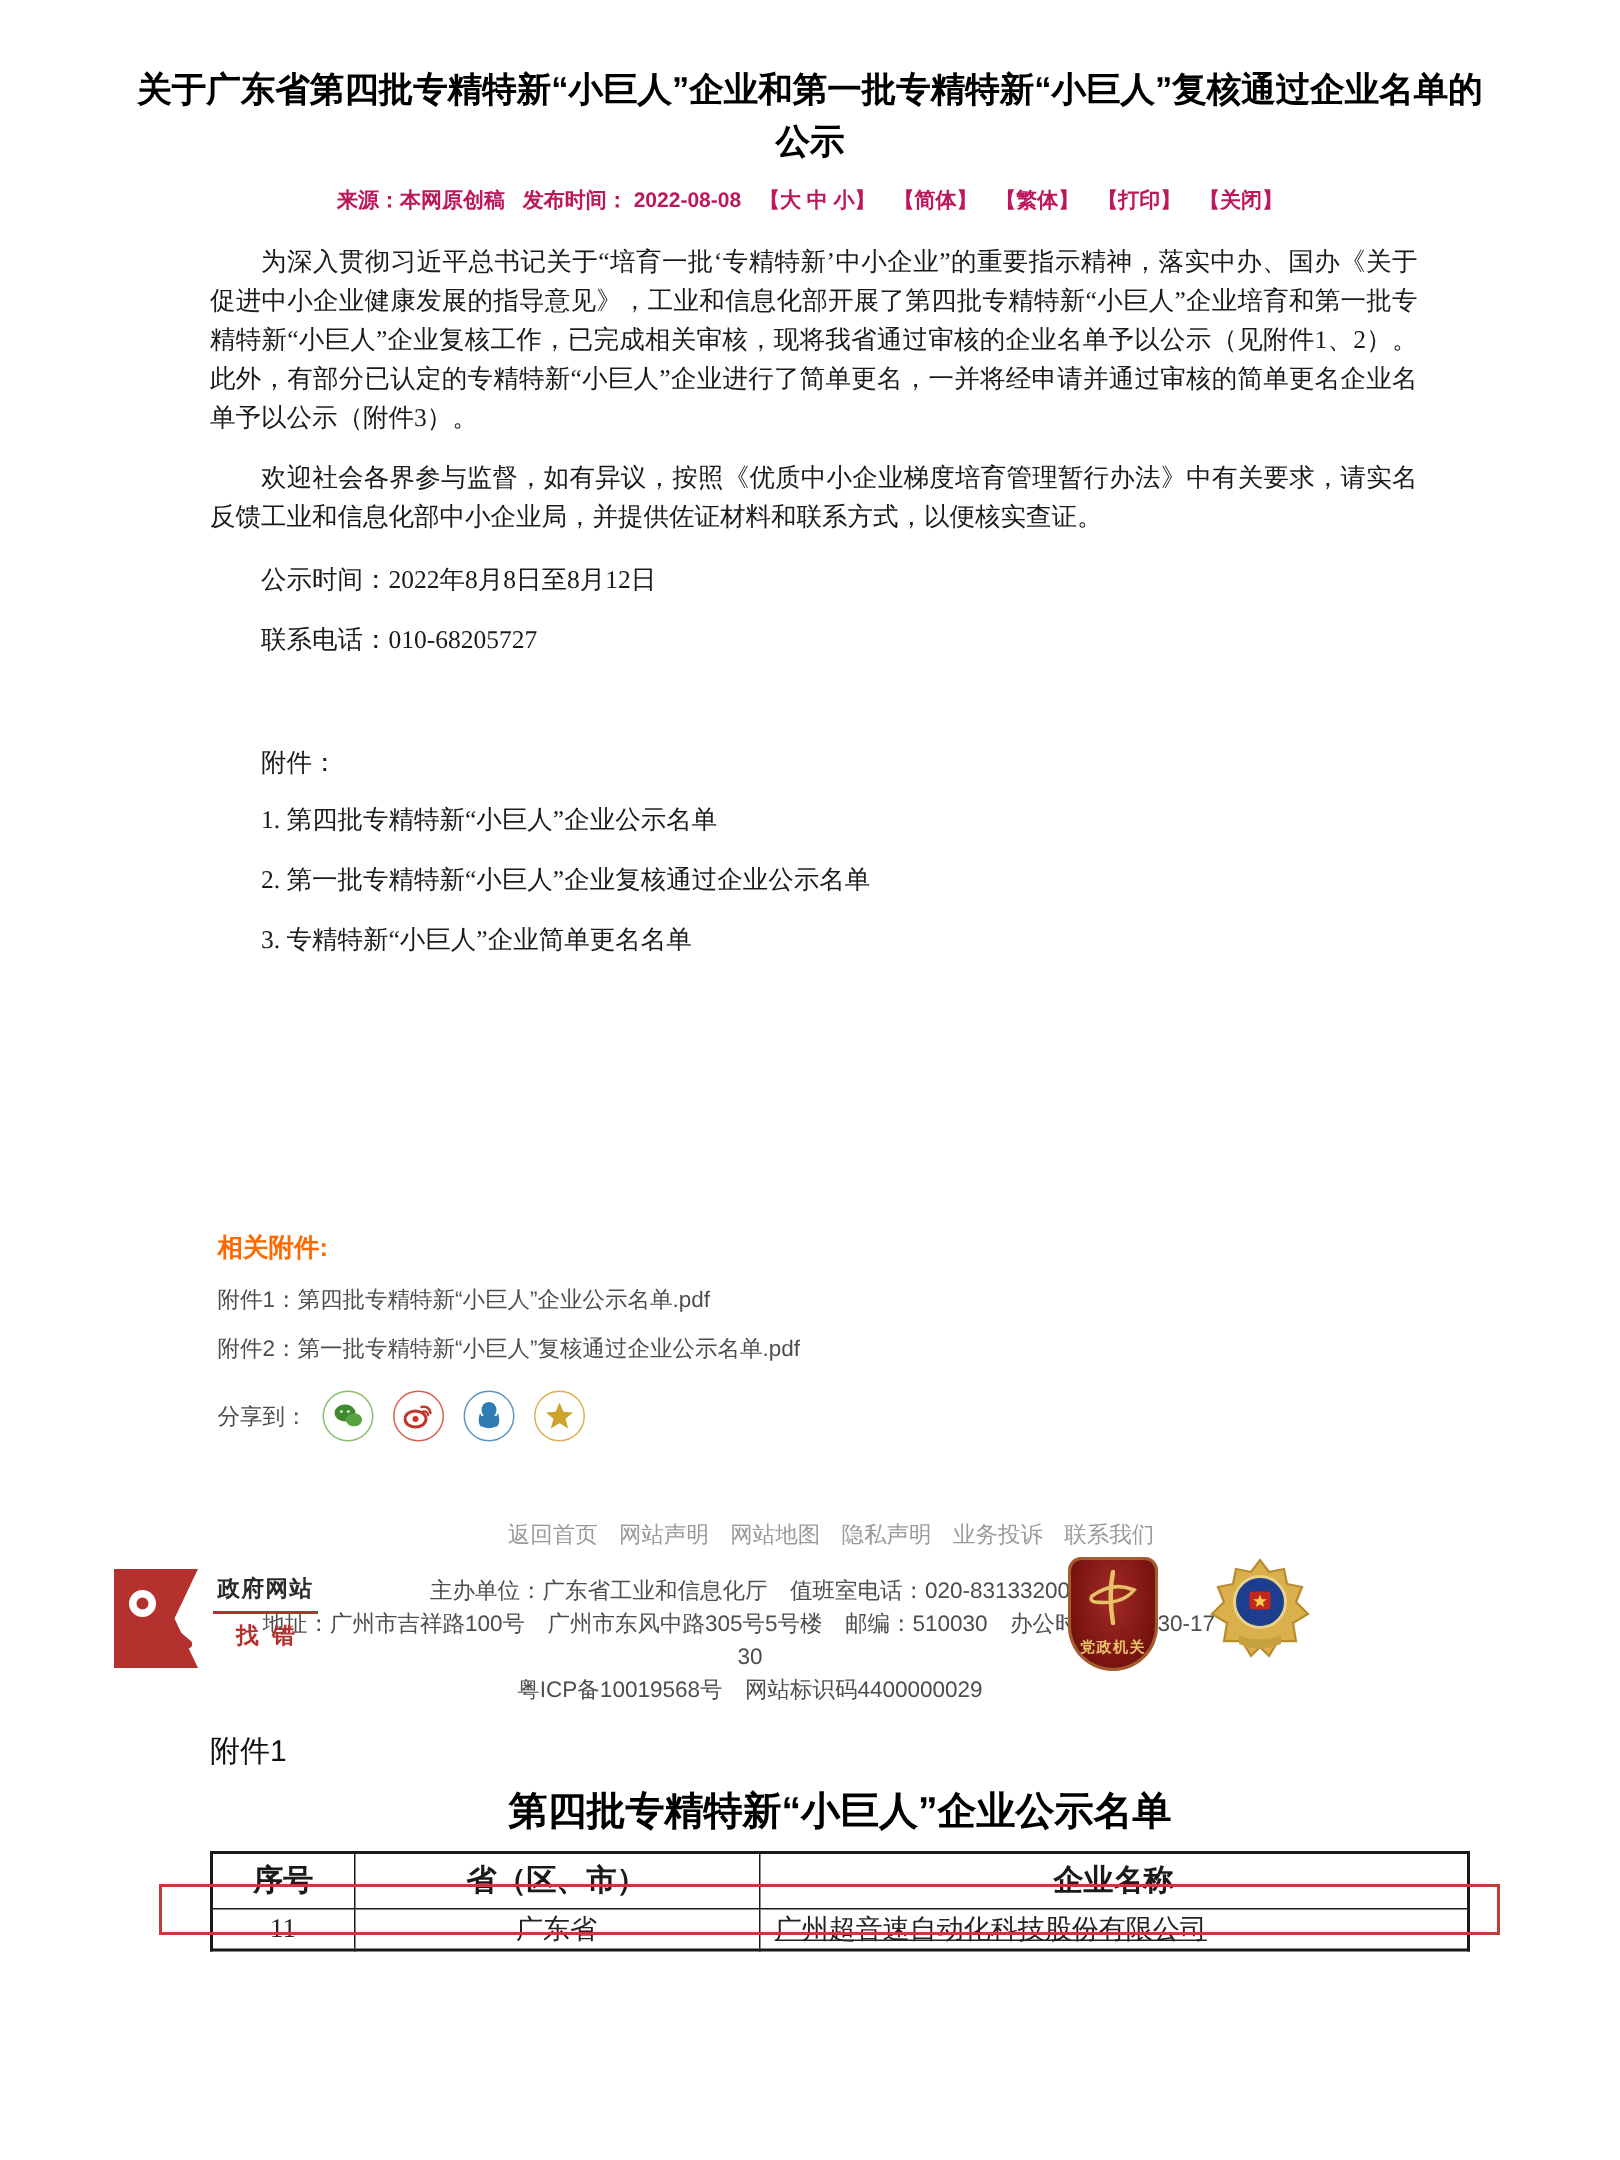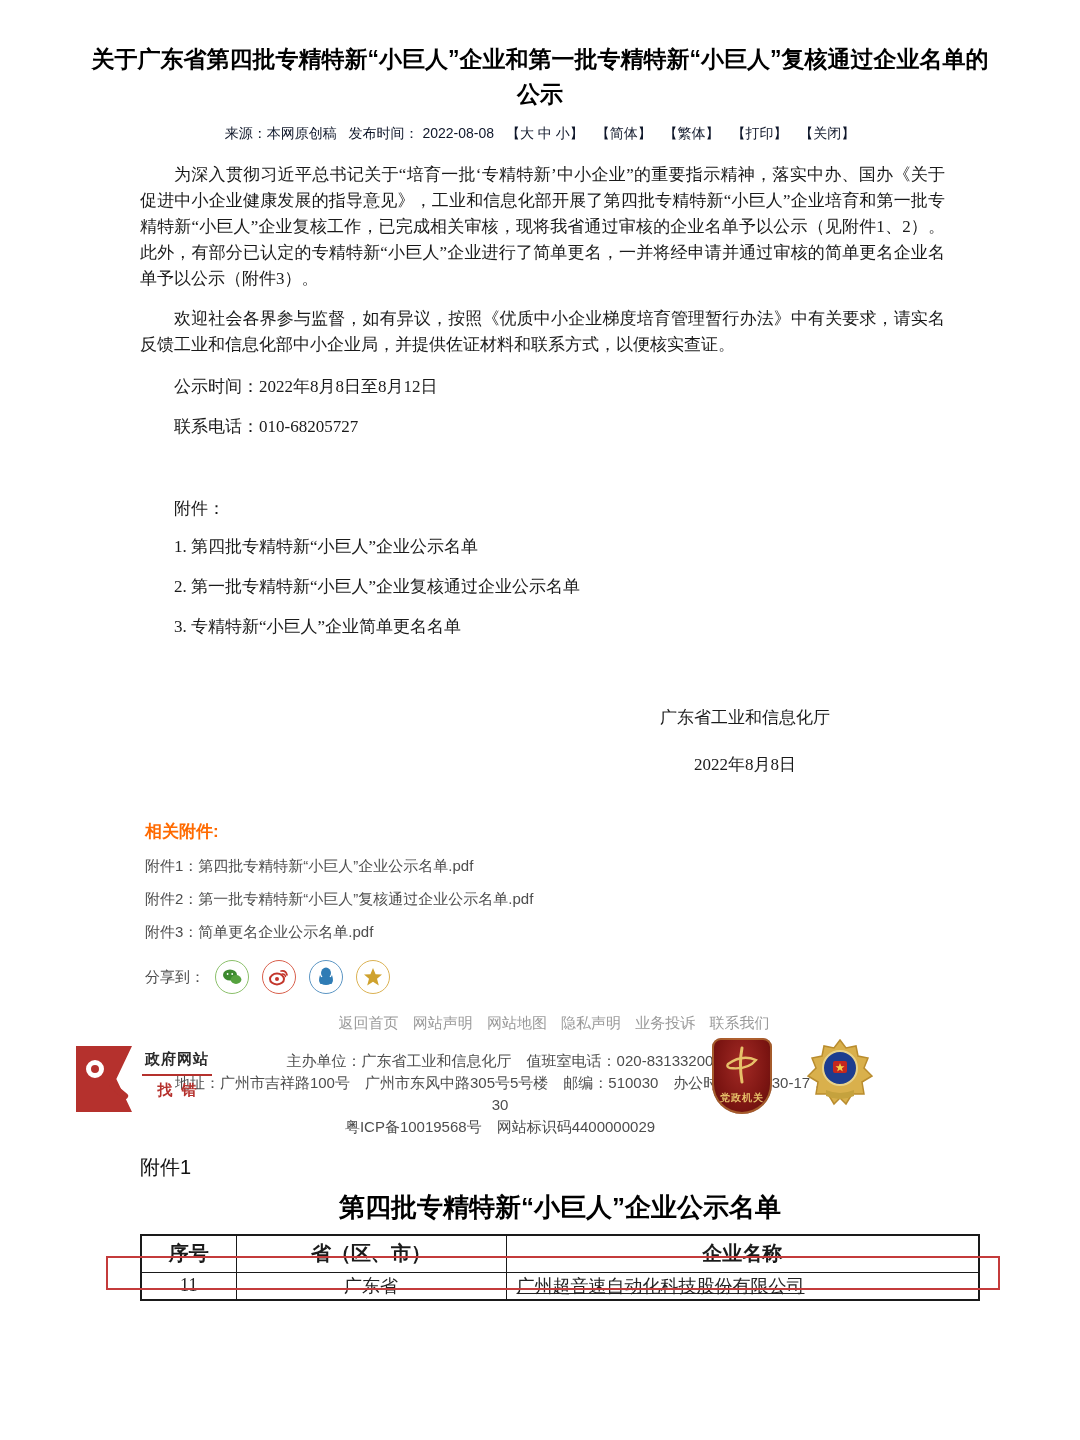--- a/index.html
+++ b/index.html
@@ -13,21 +13,21 @@
   
   .article-title {
     position:absolute; top:30px; left:90px; width:900px;
     text-align:center; font-family:"Liberation Sans", sans-serif;
     font-weight:bold; font-size:23px; line-height:1.5; color:#000;
   }
   .article-meta {
     position:absolute; top:113px; left:0; width:1080px; text-align:center;
     font-family:"Liberation Sans", sans-serif; font-size:14px; color:#333;
   }
-  .article-meta span, .article-meta a { margin:0 4px; color:#0f172a; text-decoration:none; }
+  .article-meta span, .article-meta a { margin:0 4px; color:#be185d; text-decoration:none;font-weight:bold; }
   .meta-tool { cursor:pointer; }
 
   
   .article-body {
     position:absolute; top:150px; left:140px; width:805px;
     font-size:17px; line-height:26px; text-align:justify;
   }
   .article-body p { text-indent:2em; margin:0 0 14px 0; }
   .article-body p.p2 { margin-bottom:16px; }
   .article-body p.time { margin-bottom:14px; }
@@ -150,30 +150,25 @@
     <p>为深入贯彻习近平总书记关于“培育一批‘专精特新’中小企业”的重要指示精神，落实中办、国办《关于促进中小企业健康发展的指导意见》，工业和信息化部开展了第四批专精特新“小巨人”企业培育和第一批专精特新“小巨人”企业复核工作，已完成相关审核，现将我省通过审核的企业名单予以公示（见附件1、2）。此外，有部分已认定的专精特新“小巨人”企业进行了简单更名，一并将经申请并通过审核的简单更名企业名单予以公示（附件3）。</p>
     <p class="p2">欢迎社会各界参与监督，如有异议，按照《优质中小企业梯度培育管理暂行办法》中有关要求，请实名反馈工业和信息化部中小企业局，并提供佐证材料和联系方式，以便核实查证。</p>
     <p class="time">公示时间：2022年8月8日至8月12日</p>
     <p class="phone">联系电话：010-68205727</p>
     <p class="attach-label">附件：</p>
     <p class="attach-item">1. 第四批专精特新“小巨人”企业公示名单</p>
     <p class="attach-item">2. 第一批专精特新“小巨人”企业复核通过企业公示名单</p>
     <p class="attach-item">3. 专精特新“小巨人”企业简单更名名单</p>
   </div>
 
-  <div class="signature">
-    <div class="sig-org">广东省工业和信息化厅</div>
-    <div class="sig-date">2022年8月8日</div>
-  </div>
 
   <div class="related">
     <div class="related-heading">相关附件:</div>
     <div class="related-link"><a>附件1：第四批专精特新“小巨人”企业公示名单.pdf</a></div>
     <div class="related-link"><a>附件2：第一批专精特新“小巨人”复核通过企业公示名单.pdf</a></div>
-    <div class="related-link"><a>附件3：简单更名企业公示名单.pdf</a></div>
 
     <div class="share-row">
       <span class="share-label">分享到：</span>
       <span class="share-icon wechat">
         <svg width="20" height="18" viewBox="0 0 20 18">
           <ellipse cx="8" cy="7" rx="7" ry="5.6" fill="#3d8a2f"></ellipse>
           <ellipse cx="14" cy="11.5" rx="5.4" ry="4.4" fill="#55a23e"></ellipse>
           <circle cx="5.6" cy="6" r="0.9" fill="#fff"></circle>
             <circle cx="10.2" cy="6" r="0.9" fill="#fff"></circle>
         </svg>

